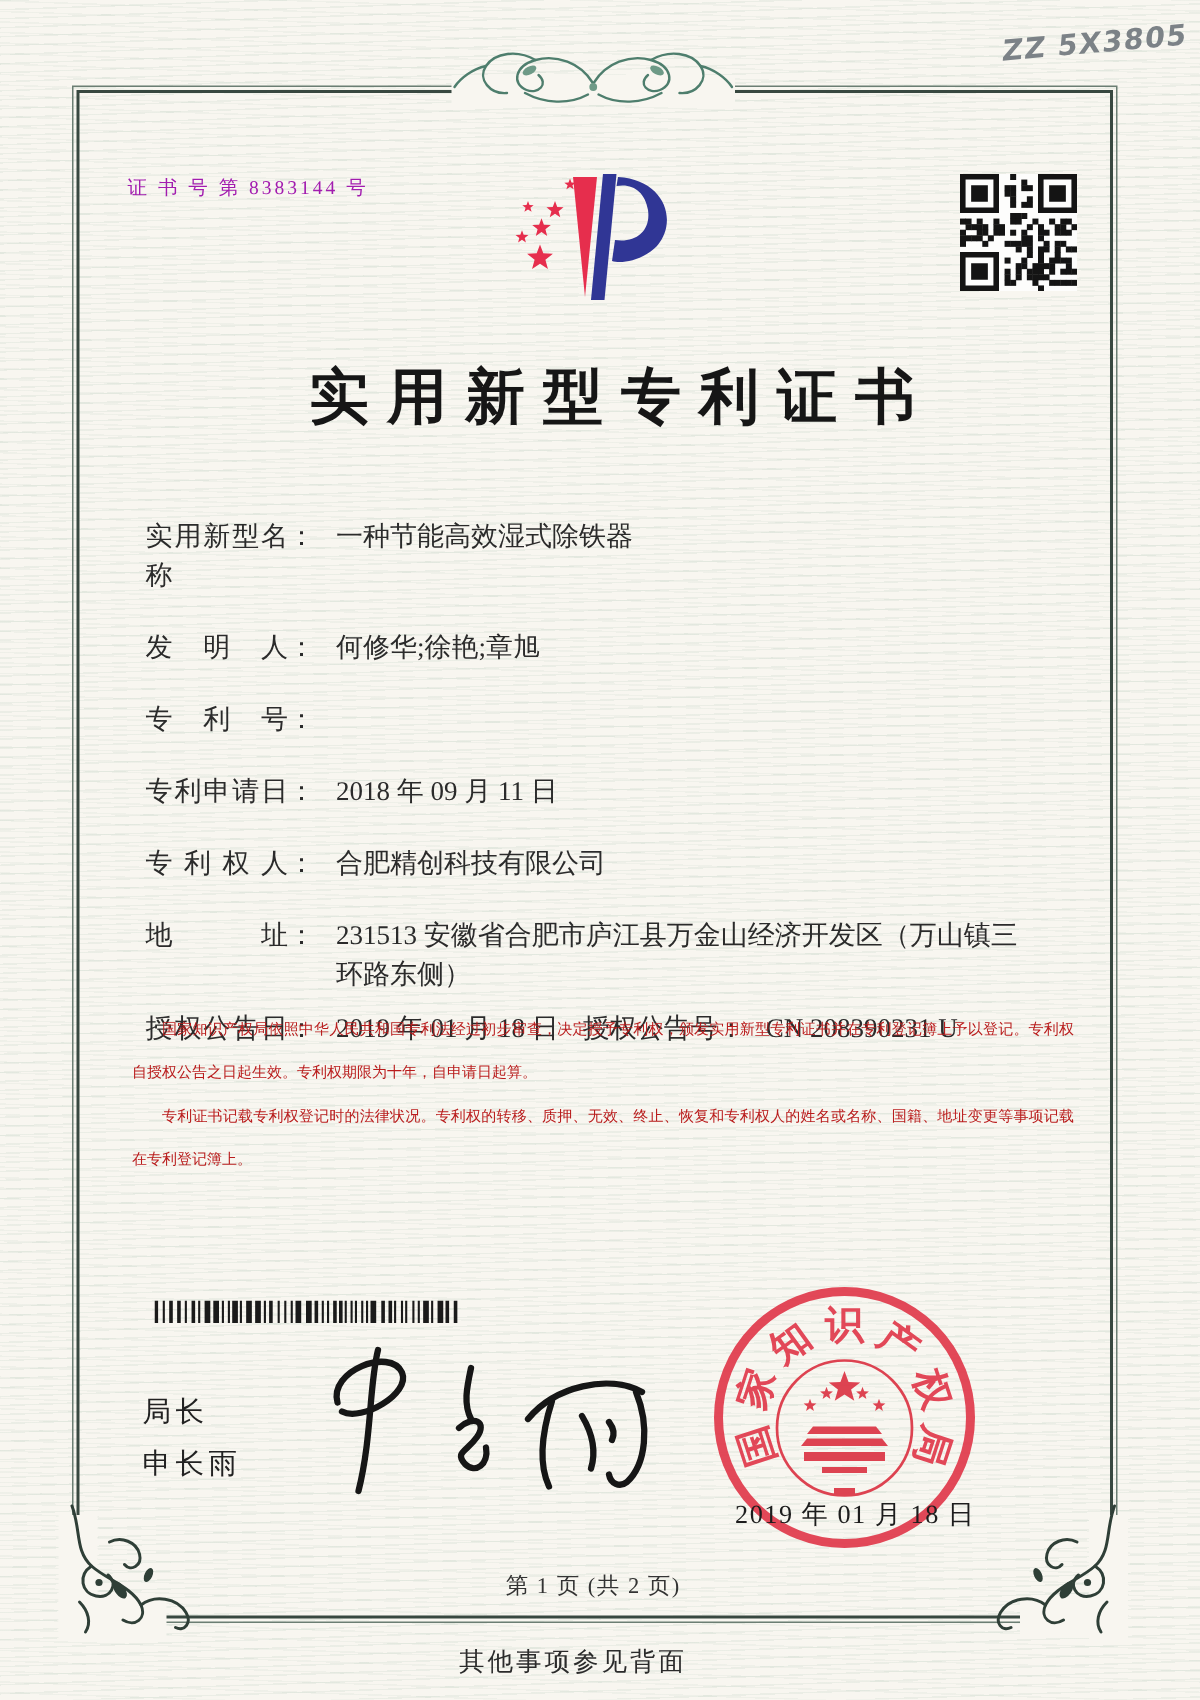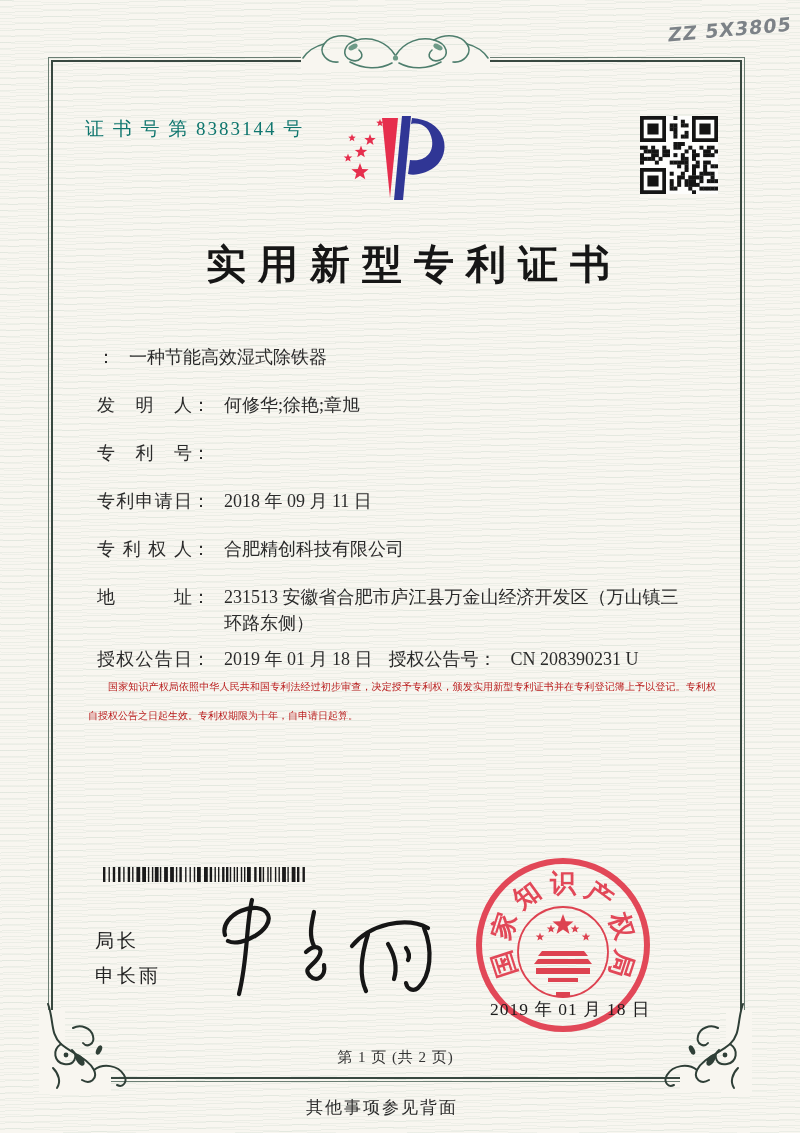--- a/index.html
+++ b/index.html
@@ -14,21 +14,21 @@
   }
   .abs{position:absolute;}
   
   .frame{left:48px;top:57px;width:695px;height:1023px;border:1px solid #6b7e73;}
   .frame-inner{position:absolute;inset:2px;border:2px solid #384840;}
   .handwriting{
     left:668px;top:18px;font-family:"DejaVu Sans",sans-serif;
     font-size:19px;font-weight:600;color:#7c8287;
     transform:rotate(-5deg) skewX(-10deg);letter-spacing:1px;
   }
-  .cert-no{left:85px;top:116px;font-size:19px;letter-spacing:2px;color:#0f766e;}
+  .cert-no{left:85px;top:116px;font-size:13px;letter-spacing:2px;color:#a21caf;}
   .title{
     left:48px;top:237px;width:732px;text-align:center;
     font-size:40px;font-weight:700;color:#161616;letter-spacing:12px;
   }
   .fields{left:97px;top:344px;width:576px;font-size:18px;line-height:26px;}
   .field-row{display:flex;align-items:flex-start;margin-bottom:22px;}
   .field-row.addr-row{margin-bottom:10px;}
   .flabel{width:95px;flex:none;text-align:justify;text-align-last:justify;}
   .fcolon{flex:none;margin-right:14px;}
   .fvalue{flex:none;max-width:466px;}
@@ -209,20 +209,21 @@
       <path d="M0,0h26v26h-26Z M3.7142857142857144,3.7142857142857144v18.571428571428573h18.571428571428573v-18.571428571428573Z M7.428571428571429,7.428571428571429h11.142857142857142v11.142857142857142h-11.142857142857142Z" fill-rule="evenodd"></path>
       <path d="M52,0h26v26h-26Z M55.714285714285715,3.7142857142857144v18.571428571428573h18.571428571428573v-18.571428571428573Z M59.42857142857143,7.428571428571429h11.142857142857142v11.142857142857142h-11.142857142857142Z" fill-rule="evenodd"></path>
       <path d="M0,52h26v26h-26Z M3.7142857142857144,55.714285714285715v18.571428571428573h18.571428571428573v-18.571428571428573Z M7.428571428571429,59.42857142857143h11.142857142857142v11.142857142857142h-11.142857142857142Z" fill-rule="evenodd"></path>
     </g>
 </svg>
 
 <div class="abs title">实用新型专利证书</div>
 
 <div class="abs fields">
   <div class="field-row">
+    <span class="flabel">实用新型名称</span>
       <span class="fcolon">：</span>
       <span class="fvalue">一种节能高效湿式除铁器</span>
   </div>
   <div class="field-row">
     <span class="flabel">发明人</span>
       <span class="fcolon">：</span>
       <span class="fvalue">何修华;徐艳;章旭</span>
   </div>
   <div class="field-row">
     <span class="flabel">专利号</span>
@@ -249,20 +250,21 @@
       <span class="fvalue">2019 年 01 月 18 日</span>
     <span class="grant-gap"></span>
     <span>授权公告号</span>
       <span class="fcolon">：</span>
       <span>CN 208390231 U</span>
   </div>
 </div>
 
 <div class="abs paras">
   <p>国家知识产权局依照中华人民共和国专利法经过初步审查，决定授予专利权，颁发实用新型专利证书并在专利登记簿上予以登记。专利权自授权公告之日起生效。专利权期限为十年，自申请日起算。</p>
+  <p>专利证书记载专利权登记时的法律状况。专利权的转移、质押、无效、终止、恢复和专利权人的姓名或名称、国籍、地址变更等事项记载在专利登记簿上。</p>
 </div>
 
 <svg class="abs" style="left:103px;top:867px;" width="204" height="15" viewBox="0 0 204 15">
   <g id="barcode-bars" fill="#1a1a1a">
       <rect x="0.0" y="0" width="2.4" height="15"></rect>
       <rect x="5.5" y="0" width="1.4" height="15"></rect>
       <rect x="9.8" y="0" width="2.4" height="15"></rect>
       <rect x="15.1" y="0" width="2.4" height="15"></rect>
       <rect x="20.2" y="0" width="1.4" height="15"></rect>
       <rect x="24.7" y="0" width="2.4" height="15"></rect>

